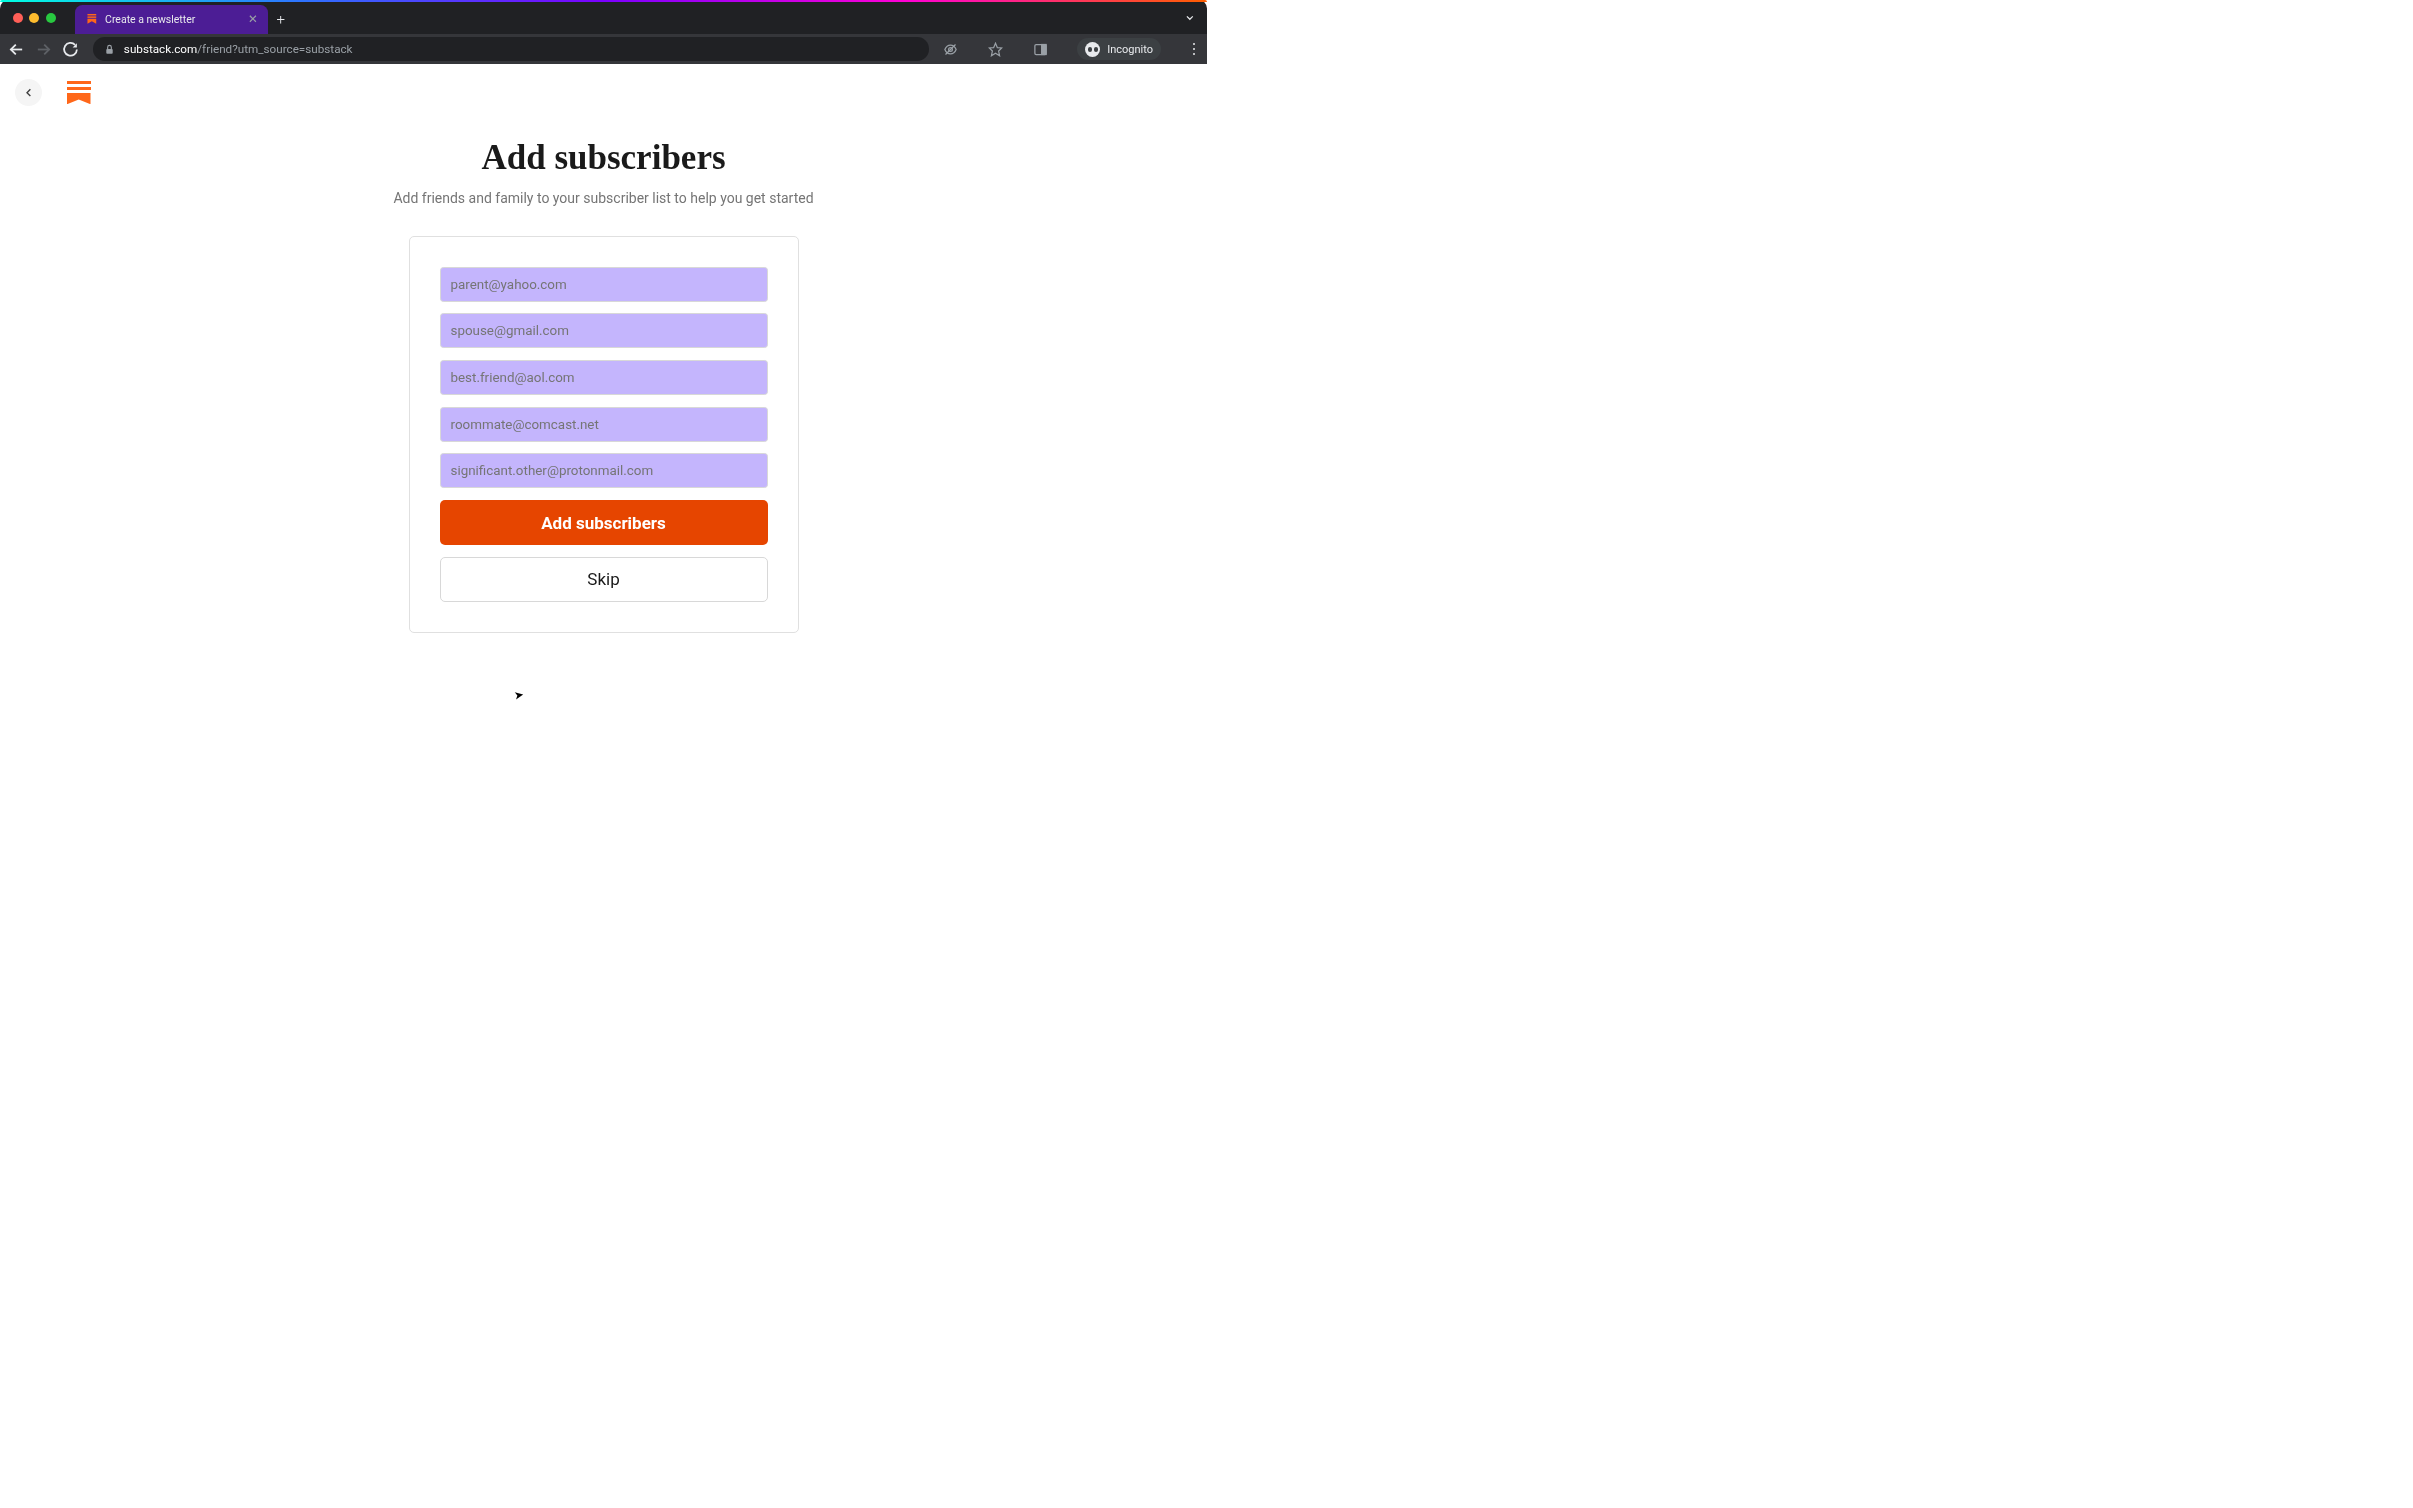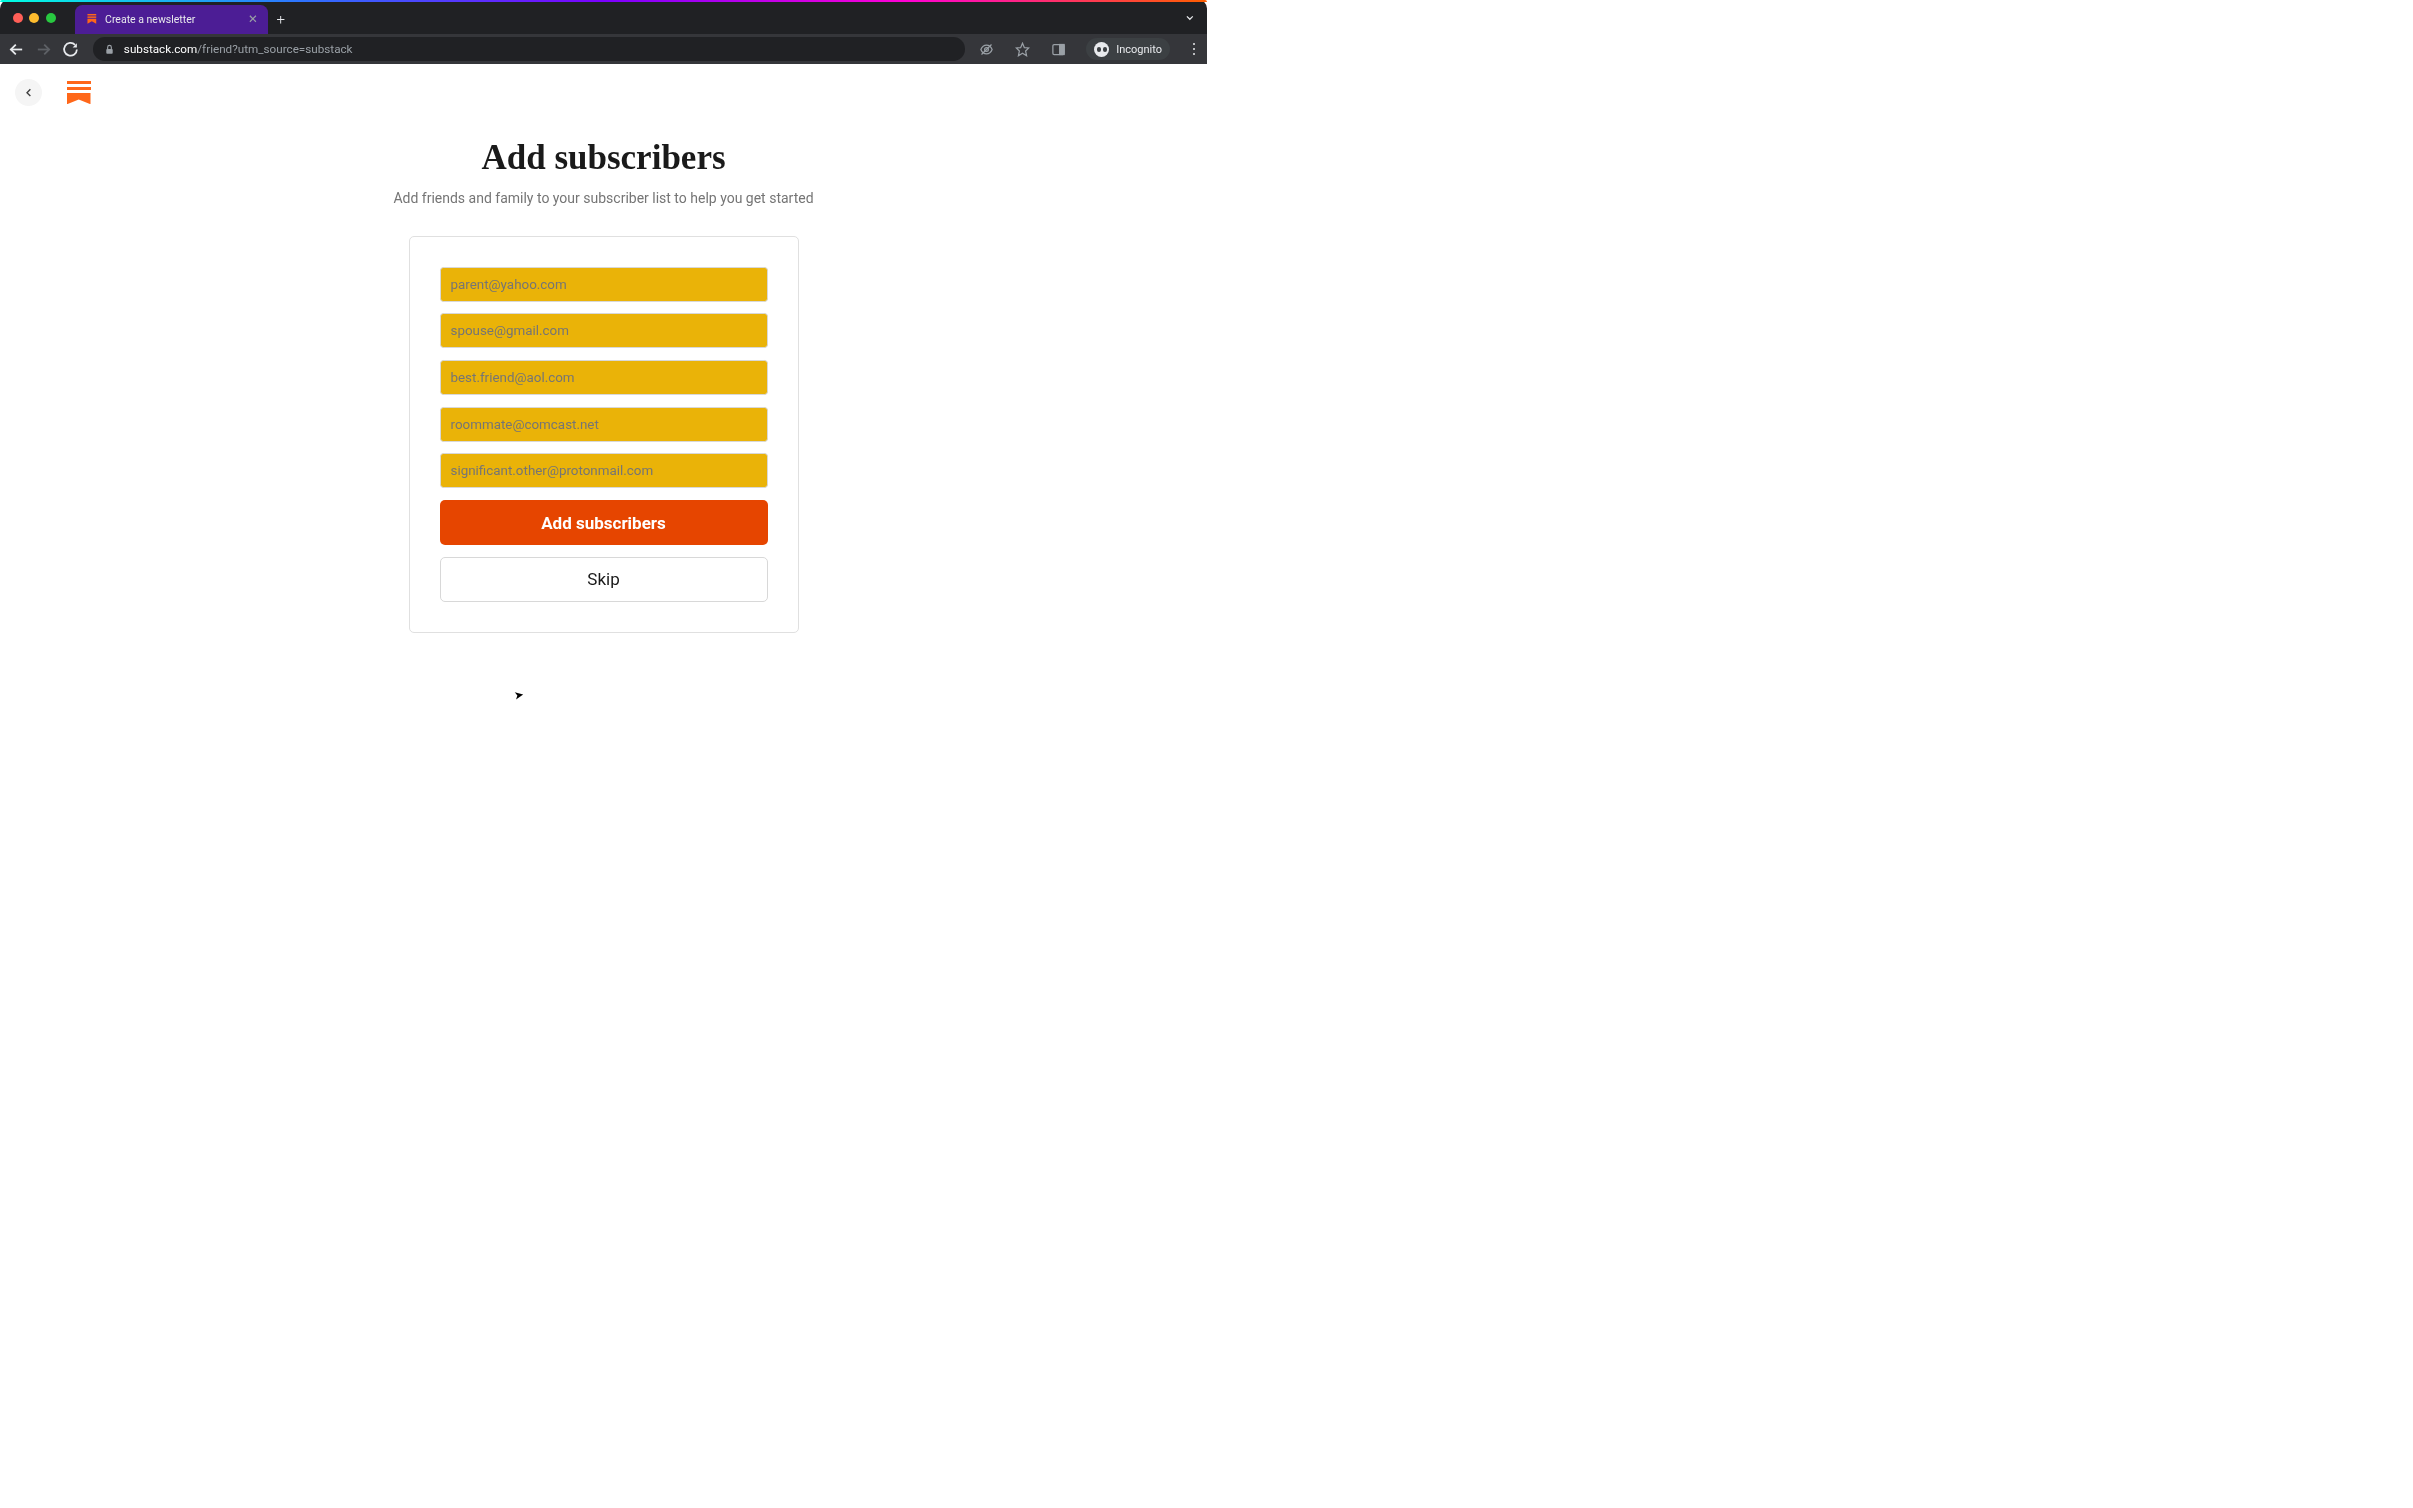--- a/index.html
+++ b/index.html
@@ -141,21 +141,21 @@
     .url-text {
       color: #e8eaed;
       font-size: 11.7px;
       display: flex;
     }
     .url-domain { color: #fff; text-align: center; }
     .url-path { color: #9aa0a6; }
     .right-icons {
       display: flex;
       align-items: center;
-      gap: 19px;
+      gap: 28px;
       color: #e8eaed;
     }
     .right-icons svg { width: 15px; height: 15px; }
     .incognito-badge {
       display: flex;
       align-items: center;
       gap: 6.7px;
       background: #3c4043;
       padding: 3.4px 8.4px;
       border-radius: 11.7px;
@@ -261,21 +261,21 @@
     .email-input {
       width: 100%;
       height: 35px;
       border: 0.8px solid #d8d8d8;
       border-radius: 3.4px;
       padding: 0 10px;
       font-size: 13.4px;
       color: #333;
       margin-bottom: 11.7px;
       outline: none;
-      background: #eab308;
+      background: #c4b5fd;
       font-family: inherit;
     }
     .email-input::placeholder {
       color: #757575;
     }
     .btn-primary {
       width: 100%;
       height: 45px;
       background: #e64500;
       color: #fff;

